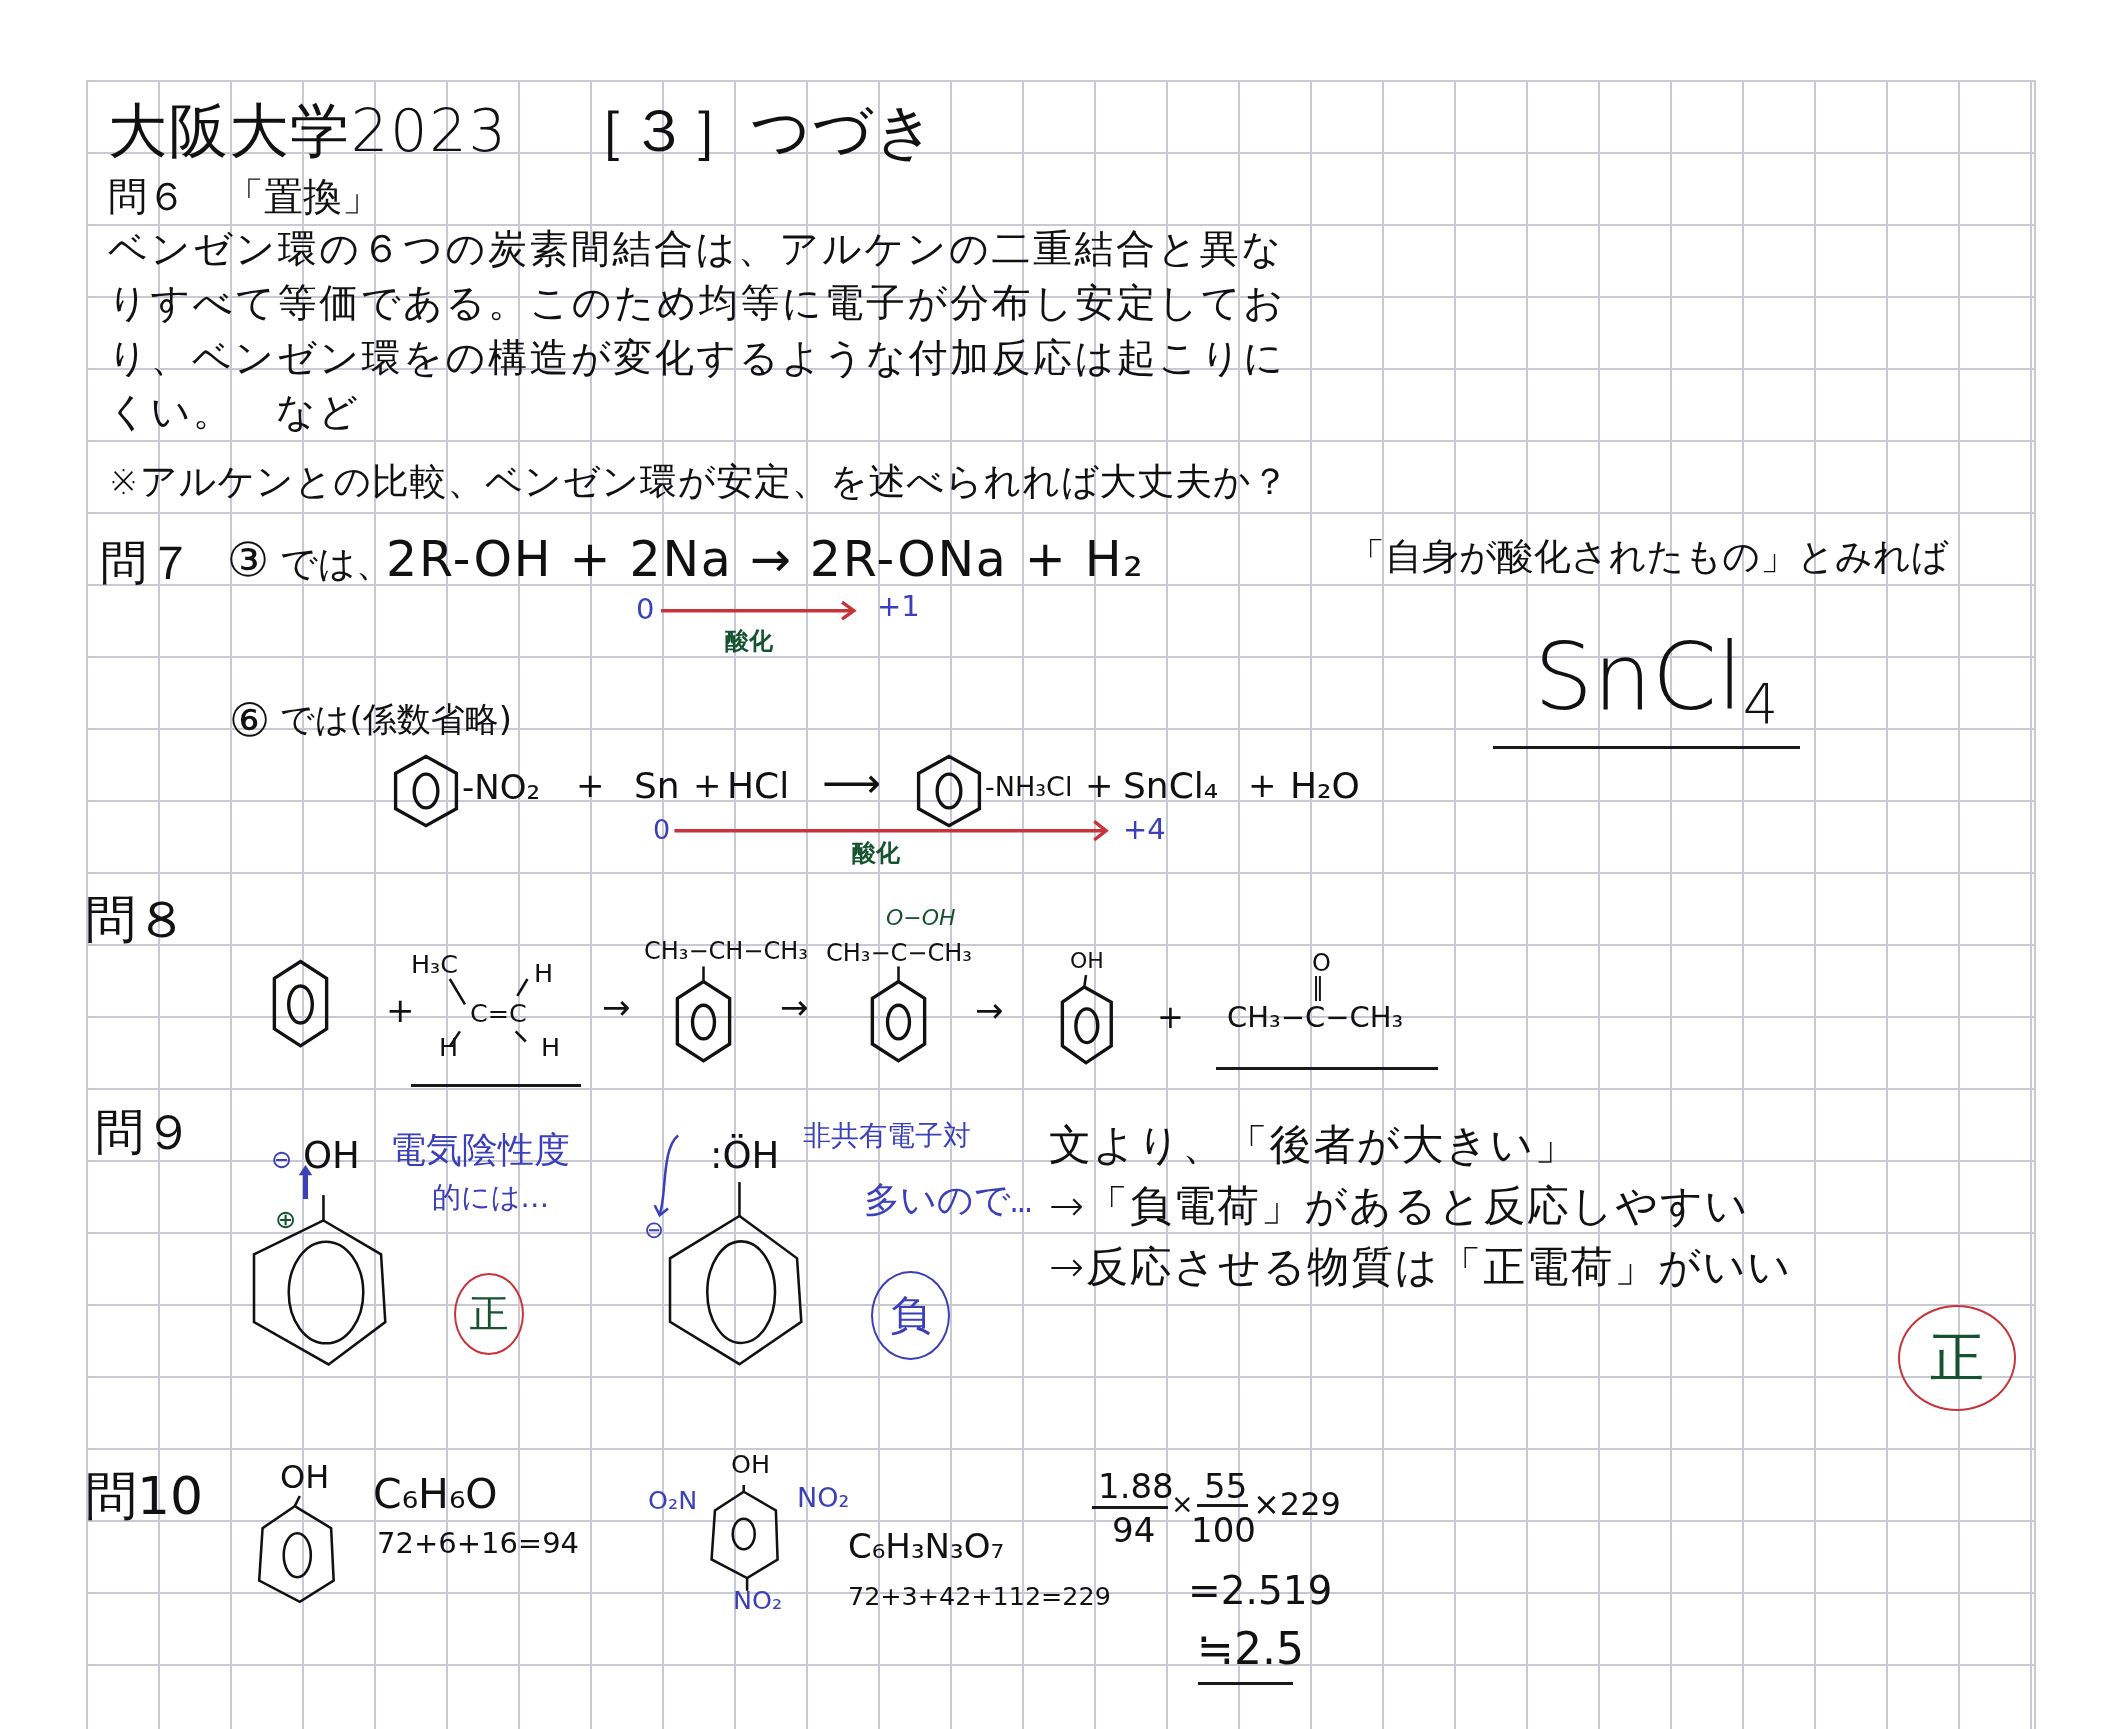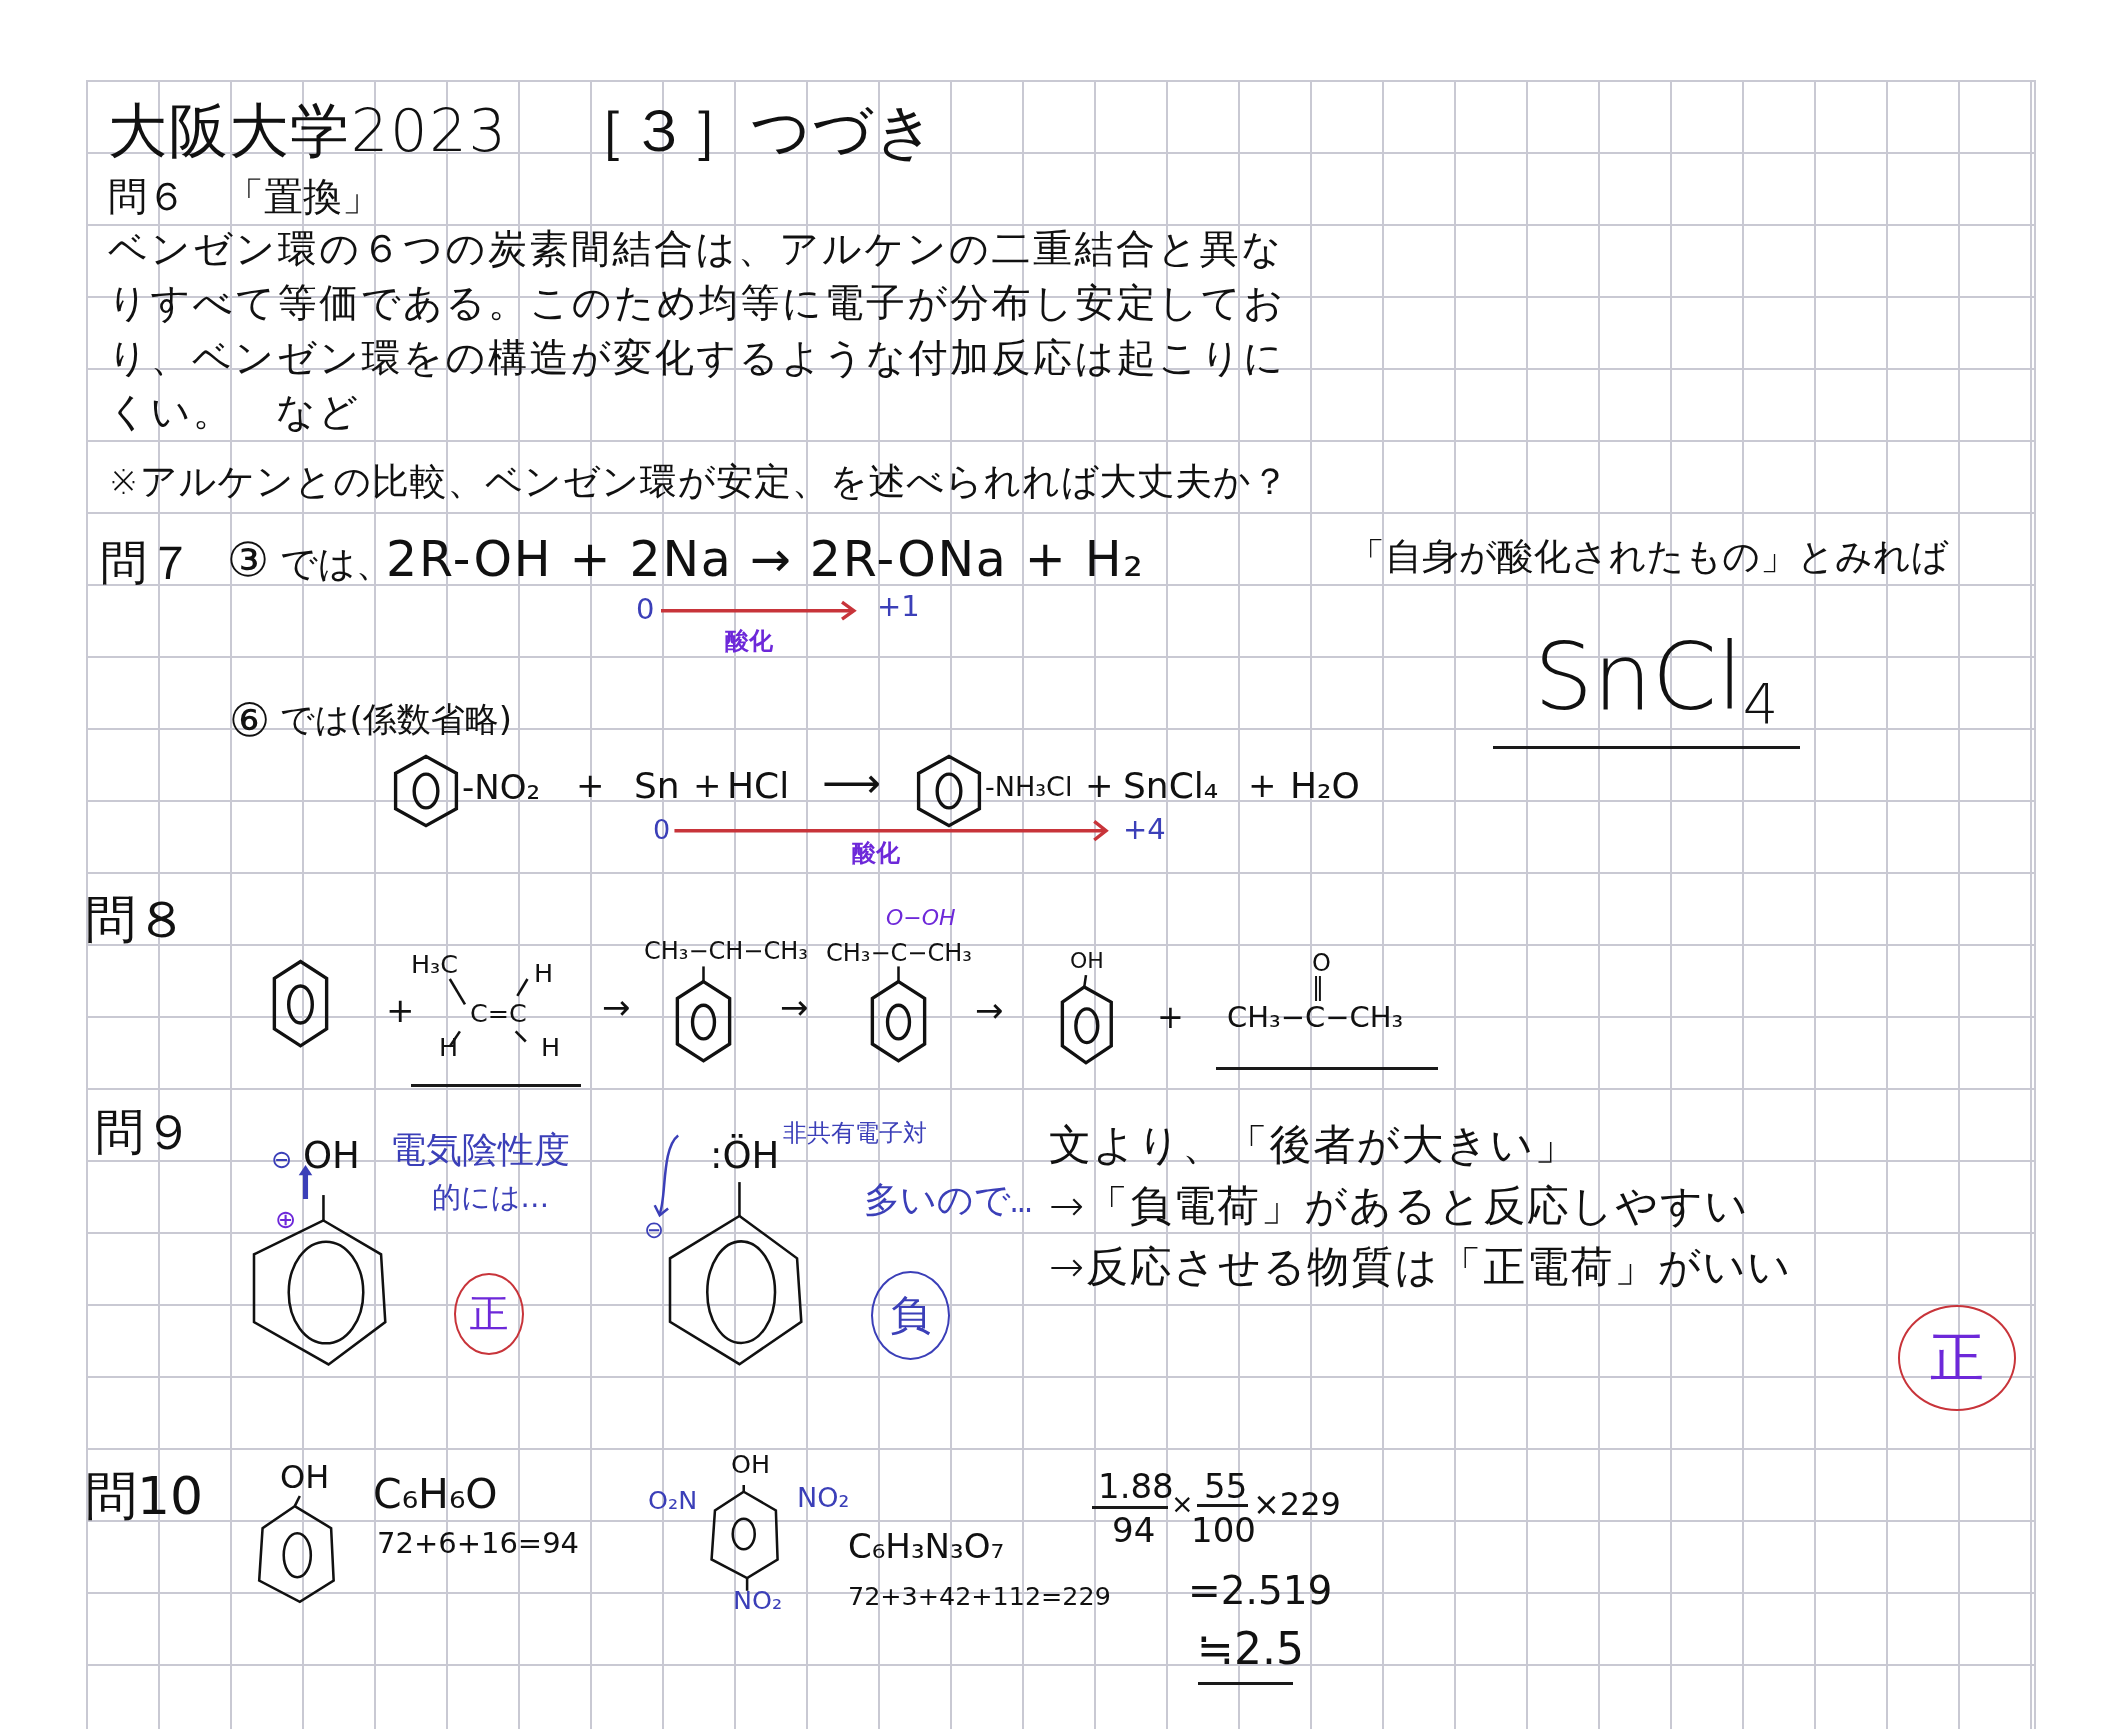--- a/index.html
+++ b/index.html
@@ -13,21 +13,21 @@
     position: absolute; left: 86px; top: 80px; width: 1948px; height: 1661px;
     background-image:
       linear-gradient(to right, #c9c9d3 0 2.5px, transparent 2.5px),
       linear-gradient(to bottom, #c9c9d3 0 2.5px, transparent 2.5px);
     background-size: 72px 72px;
     border-right: 2.5px solid #c9c9d3;
   }
   .abs { position: absolute; white-space: nowrap; }
   .typed { font-family: "DejaVu Sans", sans-serif; font-weight: 300; }
   .hand { font-family: "DejaVu Sans", sans-serif; font-weight: normal; }
-  .red { color: #6d28d9; }
+  .red { color: #14532d; }
   .blue { color: #3b3fb8; }
   .ul { position: absolute; height: 3.4px; background: #1a1a1a; }
   svg { position: absolute; overflow: visible; }
   .circled {
     display: inline-flex; align-items: center; justify-content: center;
     border: 2.5px solid #111; border-radius: 50%;
   }
   sub { font-size: 60%; vertical-align: -0.25em; }
 </style>
 </head>
@@ -162,21 +162,21 @@
   <path d="M30,5 C10,20 16,80 8,98" fill="none" stroke="#3b3fb8" stroke-width="3"></path>
   <polyline points="2,88 8,100 18,92" fill="none" stroke="#3b3fb8" stroke-width="3"></polyline>
 </svg>
 <div class="abs hand blue" style="left:644px; top:1216px; font-size:24px;">⊖</div>
 <div class="abs hand" style="left:710px; top:1134px; font-size:37px;">:ÖH</div>
 <svg style="left:670px; top:1182px;" width="144" height="195" viewBox="0 0 170 230">
   <line x1="82" y1="0" x2="82" y2="40" stroke="#111" stroke-width="3"></line>
   <polygon points="82,40 150,90 155,165 82,215 0,165 0,90" fill="none" stroke="#111" stroke-width="3"></polygon>
   <ellipse cx="84" cy="130" rx="40" ry="60" fill="none" stroke="#111" stroke-width="3"></ellipse>
 </svg>
-<div class="abs hand blue" style="left:783px; top:1117px; font-size:24px;">非共有電子対</div>
+<div class="abs hand blue" style="left:803px; top:1117px; font-size:28px;">非共有電子対</div>
 <div class="abs hand blue" style="left:864px; top:1176px; font-size:36px;font-family:Liberation Mono, monospace;">多いので…</div>
 <div class="abs hand blue circled" style="left:871px; top:1271px; width:75px; height:85px; font-size:41px; border-color:#3b3fb8;">負</div>
 
 <div class="abs typed" style="left:1049px; top:1117px; font-size:42px; letter-spacing:1.7px;">文より、「後者が大きい」</div>
 <div class="abs typed" style="left:1049px; top:1178px; font-size:42px; letter-spacing:1.7px;">→「負電荷」があると反応しやすい</div>
 <div class="abs typed" style="left:1049px; top:1239px; font-size:42px; letter-spacing:1.7px;">→反応させる物質は「正電荷」がいい</div>
 <div class="abs hand red circled" style="left:1898px; top:1305px; width:114px; height:102px; font-size:54px; border-color:#c8343a;">正</div>
 
 <div class="abs hand" style="left:85px; top:1462px; font-size:52px;">問10</div>
 <div class="abs hand" style="left:280px; top:1458px; font-size:32px;">OH</div>

